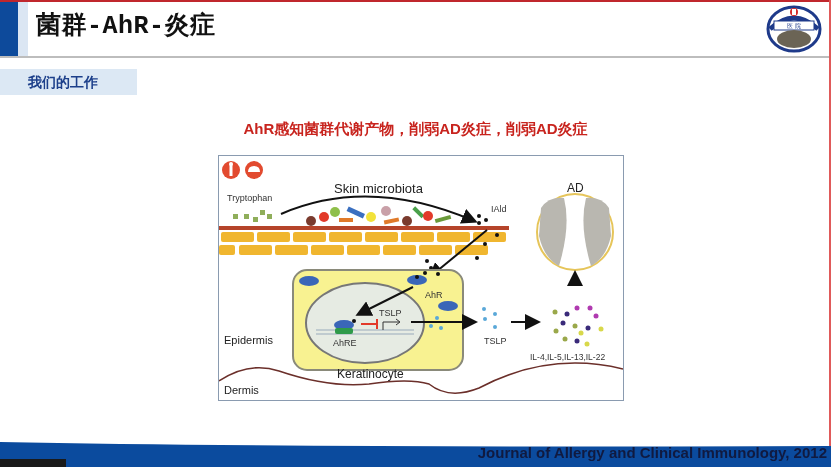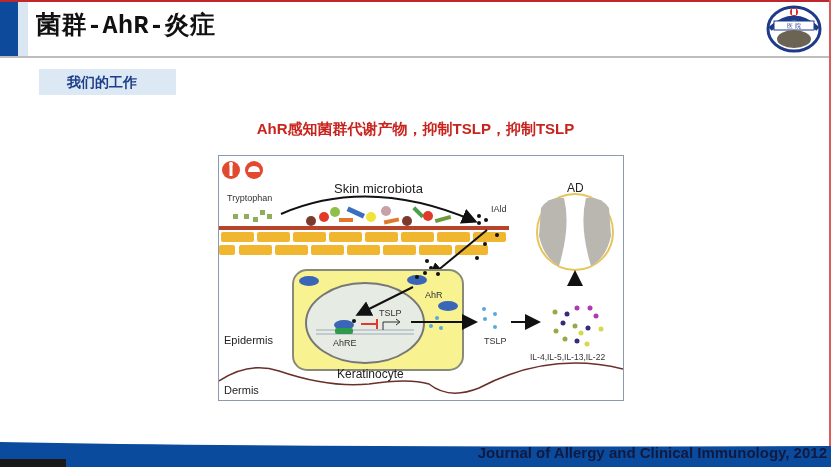--- a/index.html
+++ b/index.html
@@ -6,21 +6,21 @@
   body { width:831px; height:467px; overflow:hidden; background:#fff; position:relative;
          font-family:"Liberation Sans","DejaVu Sans",sans-serif; }
   .top-red { position:absolute; left:0; top:0; width:831px; height:2px; background:#c0272d; }
   .right-red { position:absolute; right:0; top:0; width:2px; height:467px; background:#e05a5a; }
   .left-bar { position:absolute; left:0; top:2px; width:18px; height:54px; background:#0d4a9b; }
   .left-bar2 { position:absolute; left:18px; top:2px; width:10px; height:54px; background:#dbe6f3; }
   .title { position:absolute; left:36px; top:8px; font-family:Liberation Mono, monospace;
            font-weight:bold; font-size:25px; color:#111; letter-spacing:0.5px; }
   .header-line { position:absolute; left:0; top:56px; width:829px; height:2px; background:#bdbdbd; }
   .logo { position:absolute; left:764px; top:3px; width:60px; height:50px; }
-  .section-tab { position:absolute; left:0; top:69px; width:137px; height:26px; background:#dce8f4;margin-left:39px; }
+  .section-tab { position:absolute; left:0; top:69px; width:137px; height:26px; background:#dce8f4; }
   .section-tab span { position:absolute; left:28px; top:5px; font-size:14px; font-weight:bold; color:#1c3f8a; }
   .subtitle { position:absolute; left:0; width:831px; top:120px; text-align:center;
               font-size:15px; font-weight:bold; color:#c8241e; }
   .figure { position:absolute; left:218px; top:155px; width:404px; height:244px; border:1.5px solid #8a9bb0; background:#fff; }
   .figure svg { position:absolute; left:0; top:0; }
   .footer { position:absolute; left:0; top:432px; width:831px; height:35px; }
   .footer-text { position:absolute; right:4px; top:444px; font-size:15px; font-weight:bold; color:#101a40; }
   .caption { position:absolute; left:0; top:459px; width:66px; height:8px; background:#1a1a1a; color:#ddd; font-size:6px; line-height:8px; overflow:hidden; }
 </style>
 </head>
@@ -42,21 +42,21 @@
     <ellipse cx="30" cy="36" rx="17" ry="9" fill="#6b6455"></ellipse>
     <circle cx="30" cy="9" r="4" fill="#d42a2a"></circle>
     <rect x="28" y="6" width="4" height="6" fill="#fff"></rect>
   </svg>
 </div>
 
 <div class="section-tab">
   <span>我们的工作</span>
 </div>
 
-<div class="subtitle">AhR感知菌群代谢产物，抑制TSLP，抑制TSLP</div>
+<div class="subtitle">AhR感知菌群代谢产物，削弱AD炎症，削弱AD炎症</div>
 
 <div class="figure">
   <svg width="404" height="244" viewBox="0 0 404 244" font-family="Liberation Sans, DejaVu Sans, sans-serif">
     <defs>
       <marker id="ah" markerWidth="8" markerHeight="8" refX="6" refY="4" orient="auto">
         <path d="M0,0 L8,4 L0,8 z" fill="#111"></path>
       </marker>
     </defs>
 
     <g>

